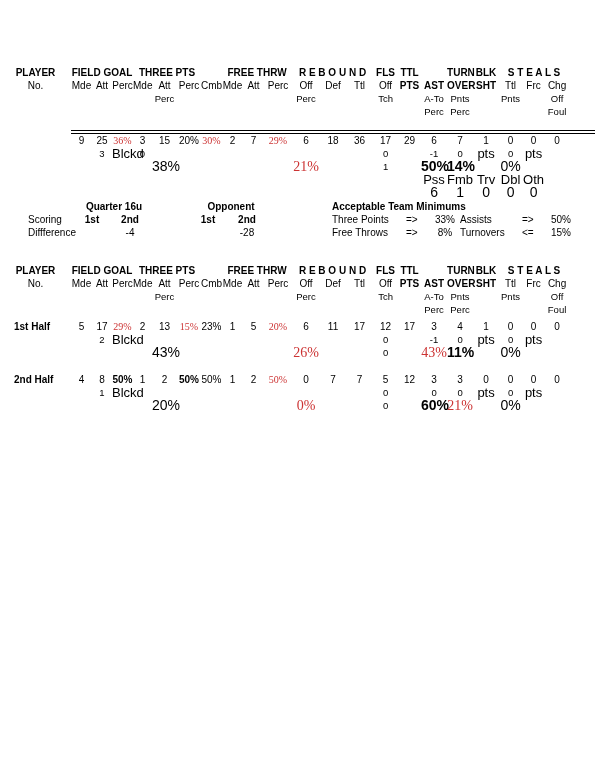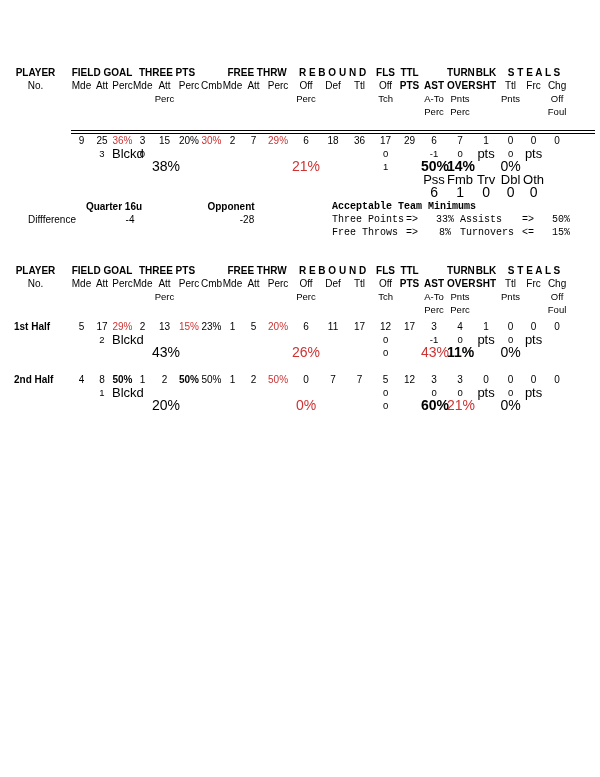--- a/index.html
+++ b/index.html
@@ -11,34 +11,34 @@
   }
   table { border-collapse:collapse; table-layout:fixed; }
   td {
     font-size:10px; text-align:center; height:13px; line-height:13px;
     white-space:nowrap; overflow:visible; padding:0; vertical-align:bottom;
   }
   .stat-table { position:absolute; left:0; width:595px; }
   .t1 { top:66px; }
   .t2 { top:264px; }
   .b { font-weight:bold; }
-  .red { color:#cc3333; }
+  .red { color:#cc3333;font-family:Liberation Serif, serif; }
   .s95 { font-size:9.5px; }
   .s85 { font-size:14px; }
   .s75 { font-size:13px; }
   .h34 td { font-size:9.5px; }
   .lab { text-align:left; padding-left:14px; font-weight:bold; }
   .rule-row td { height:14px; }
   .dbl { border-bottom:4px double #000; }
   .sp3 td { height:4px; }
   .sp14 td { height:14px; }
   .summary { position:absolute; left:28px; top:200px; }
   .summary td.l { text-align:left; }
   .minimums { position:absolute; left:332px; top:200px; }
-  .minimums td { text-align:left;font-family:Liberation Mono, monospace; }
+  .minimums td { text-align:left; }
   .minimums td.v { text-align:center; }
 </style>
 </head>
 <body>
 
 <table class="stat-table t1">
   <colgroup>
     <col style="width:71px">
       <col style="width:21px">
       <col style="width:20px">
@@ -296,20 +296,28 @@
       <col style="width:46px">
   </colgroup>
   <tbody>
       <tr>
     <td></td>
     <td colspan="2" class="b">Quarter 16u</td>
     <td></td>
     <td colspan="2" class="b">Opponent</td>
   </tr>
   <tr>
+    <td class="l">Scoring</td>
+    <td class="b">1st</td>
+    <td class="b">2nd</td>
+    <td></td>
+    <td class="b">1st</td>
+    <td class="b">2nd</td>
+  </tr>
+  <tr>
     <td class="l">Diffference</td>
     <td></td>
     <td>-4</td>
     <td></td>
     <td></td>
     <td>-28</td>
   </tr>
 </tbody>
   </table>
 

